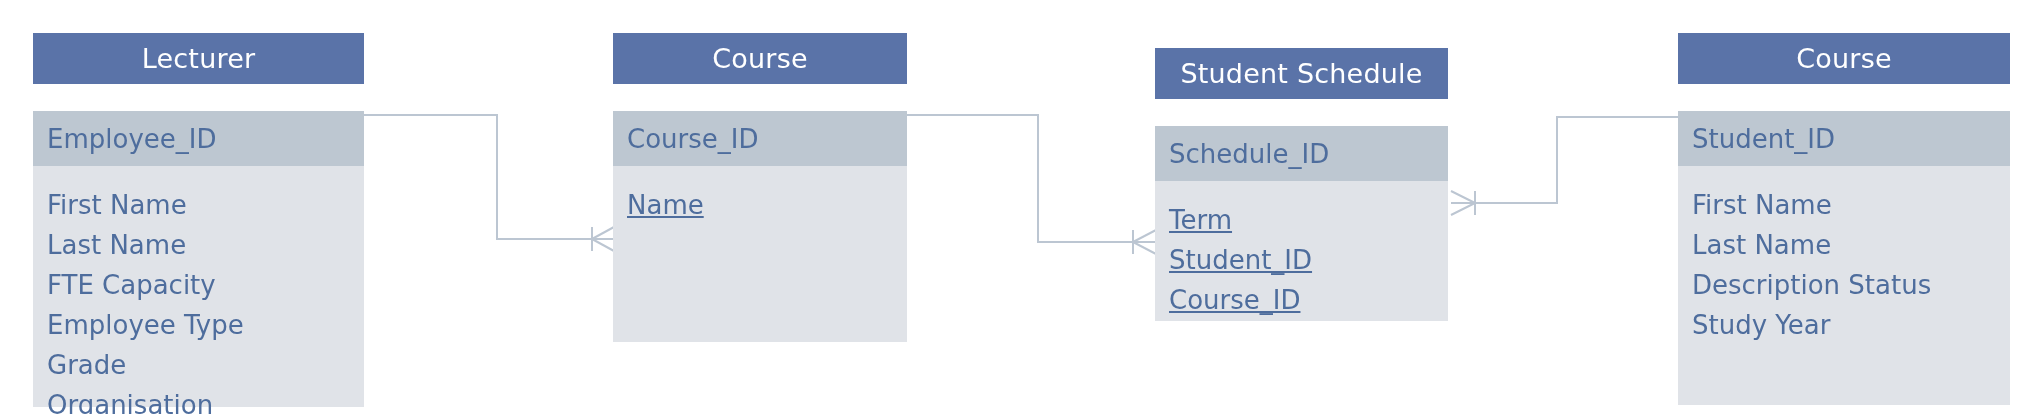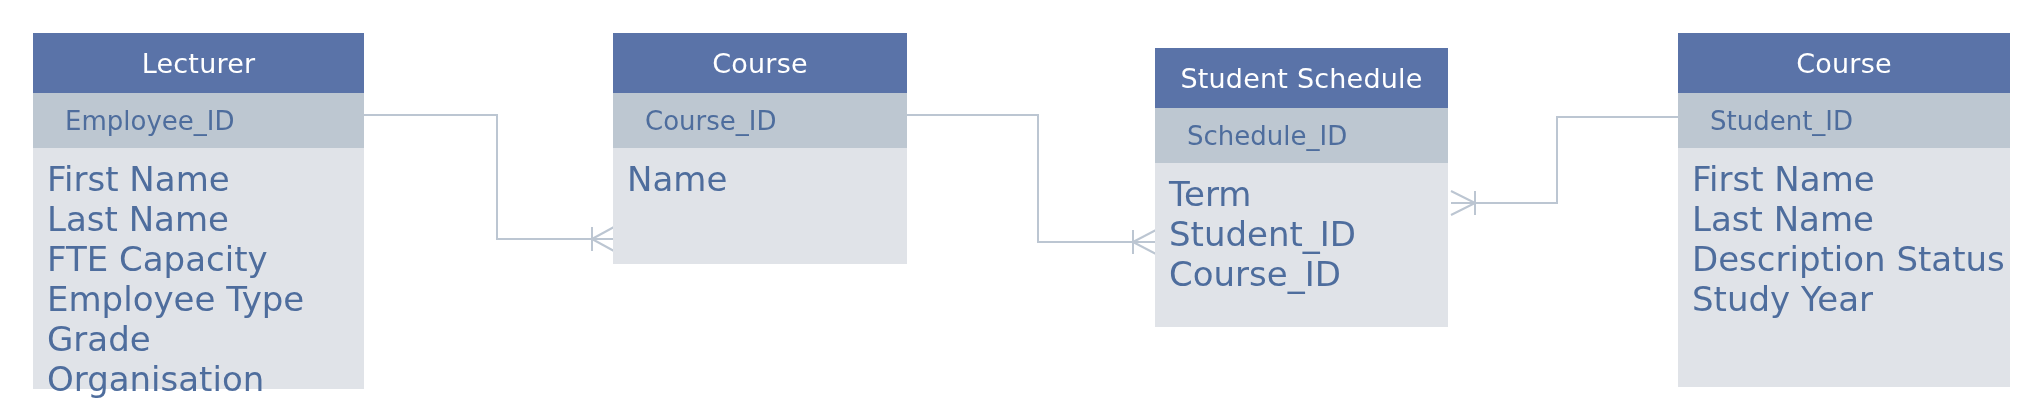--- a/index.html
+++ b/index.html
@@ -19,46 +19,47 @@
   .connectors path, .connectors polyline, .connectors line {
     stroke: var(--line_color, #bcc6d2);
     stroke-width: 2;
     fill: none;
   }
   .entity {
     position: absolute;
     box-sizing: border-box;
   }
   .entity .hdr {
-    height: 60px;
+    height: 51px;
     display: flex;
     align-items: center;
     justify-content: center;
     background: var(--header_bg, #5a73a8);
     color: var(--header_text, #ffffff);
     font-size: 27px;
     letter-spacing: 0.2px;
   }
   .entity .pkrow {
     height: 55px;
     box-sizing: border-box;
     background: var(--pk_bg, #bdc7d1);
     color: var(--attr_text, #4e6d9d);
     font-size: 26px;
     display: flex;
     flex-direction: column;
     justify-content: center;
-    padding-left: 32px;
+    padding-left: 14px;
+    margin-top: 27px;
   }
   .entity .body {
     box-sizing: border-box;
     background: var(--body_bg, #e0e3e8);
     color: var(--attr_text, #4e6d9d);
-    font-size: 34px;
-    padding: 11px 6px 0 14px;
+    font-size: 26px;
+    padding: 19px 6px 0 14px;
   }
   .entity .row {
     line-height: 40px;
     white-space: nowrap;
   }
 </style>
 </head>
 <body>
 
 <div class="canvas">
@@ -109,31 +110,31 @@
         <div class="row">Grade</div>
         <div class="row">Organisation</div>
       </div>
   </div>
 
   <div class="entity" style="left:613px; top:33px; width:294px;">
     <div class="hdr">Course</div>
     <div class="pkrow">
         <div class="row">Course_ID</div>
       </div>
-    <div class="body" style="height:116px;">
+    <div class="body" style="height:176px;text-decoration:underline;">
         <div class="row">Name</div>
       </div>
   </div>
 
   <div class="entity" style="left:1155px; top:48px; width:293px;">
     <div class="hdr">Student Schedule</div>
     <div class="pkrow">
         <div class="row">Schedule_ID</div>
       </div>
-    <div class="body" style="height:164px;">
+    <div class="body" style="height:140px;text-decoration:underline;">
         <div class="row">Term</div>
         <div class="row">Student_ID</div>
         <div class="row">Course_ID</div>
       </div>
   </div>
 
   <div class="entity" style="left:1678px; top:33px; width:332px;">
     <div class="hdr">Course</div>
     <div class="pkrow">
         <div class="row">Student_ID</div>

